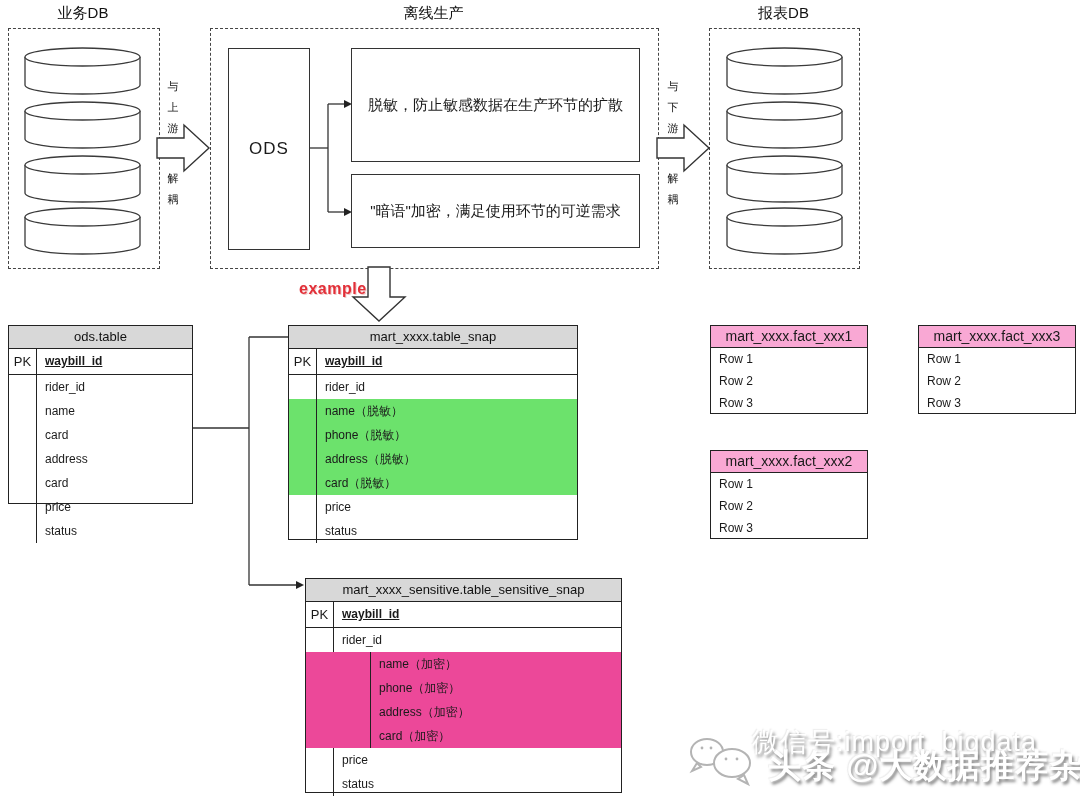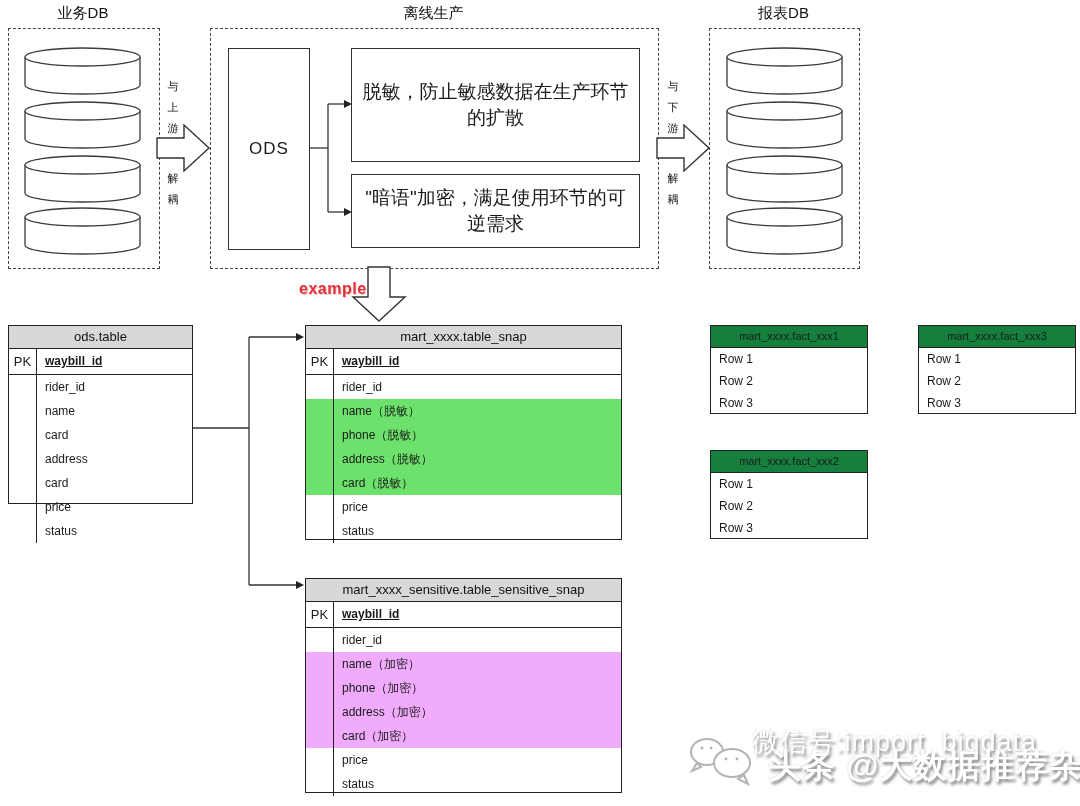--- a/index.html
+++ b/index.html
@@ -3,39 +3,39 @@
 <meta charset="utf-8">
 <style>
   html,body{margin:0;padding:0;background:#fff;}
   #canvas{position:relative;width:1080px;height:806px;background:#fff;overflow:hidden;
           font-family:"Liberation Sans","DejaVu Sans",sans-serif;color:#1a1a1a;}
   .abs{position:absolute;}
   .sec-title{font-size:15px;text-align:center;color:#111;}
   .dashed-box{border:1px dashed #444;background:transparent;}
   .solid-box{border:1px solid #333;background:#fff;}
   .ods-box{display:flex;align-items:center;justify-content:center;font-size:17px;letter-spacing:1px;}
-  .note-box{display:flex;align-items:center;justify-content:center;font-size:19px;padding:0 6px;box-sizing:border-box;text-align:center;}
+  .note-box{display:flex;align-items:center;justify-content:center;font-size:15px;padding:0 6px;box-sizing:border-box;text-align:center;}
   .vtext{width:18px;font-size:11px;line-height:21px;text-align:center;word-break:break-all;color:#111;}
   .example{font-size:16px;font-weight:bold;color:#e22f38;text-shadow:1px 1px 0 rgba(190,40,40,.25);font-style:normal;letter-spacing:.5px;}
 
   
   .tbl{position:absolute;border:1px solid #222;background:#fff;box-sizing:border-box;}
   .tbl-title{height:22px;line-height:22px;background:#d8d8d8;border-bottom:1px solid #222;text-align:center;font-size:13px;color:#111;}
   .pk-row{height:25px;display:flex;border-bottom:1px solid #222;}
   .pk-cell{width:27px;flex:none;border-right:1px solid #222;text-align:center;line-height:25px;font-size:13px;}
   .pk-field{line-height:25px;padding-left:8px;font-size:12px;font-weight:bold;text-decoration:underline;}
   .tbl-row{height:24px;display:flex;}
   .tbl-row .sp{width:27px;flex:none;border-right:1px solid #222;}
   .tbl-row .cell{line-height:24px;padding-left:8px;font-size:12px;white-space:nowrap;}
   .hl-green{background:#6ce26c;}
-  .hl-pink{background:#f0abfc;}
+  .hl-pink{background:#ec4899;padding-left:37px;}
 
   
   .fact{position:absolute;border:1px solid #222;background:#fff;box-sizing:border-box;}
-  .fact-title{height:21px;line-height:21px;background:#15803d;border-bottom:1px solid #222;text-align:center;font-size:11px;}
+  .fact-title{height:21px;line-height:21px;background:#f9a8d4;border-bottom:1px solid #222;text-align:center;font-size:14px;}
   .fact-row{height:22px;line-height:22px;padding-left:8px;font-size:12px;}
 
   
   .wm{color:#fff;white-space:nowrap;
       text-shadow:2px 3px 3px rgba(120,120,120,.85), -1px -1px 1px rgba(235,235,235,.9);}
   .wm1{font-size:27px;letter-spacing:1px;}
   .wm2{font-size:33px;font-weight:bold;letter-spacing:1px;}
 </style>
 </head>
 <body>
@@ -156,21 +156,21 @@
     <div class="tbl-row">
         <div class="sp"></div>
         <div class="cell">price</div>
       </div>
     <div class="tbl-row">
         <div class="sp"></div>
         <div class="cell">status</div>
       </div>
   </div>
 
-  <div class="tbl" style="left:305px;top:325px;width:317px;height:215px;">
+  <div class="tbl" style="left:288px;top:325px;width:290px;height:215px;">
     <div class="tbl-title">mart_xxxx.table_snap</div>
     <div class="pk-row">
       <div class="pk-cell">PK</div>
       <div class="pk-field">waybill_id</div>
     </div>
     <div class="tbl-row">
         <div class="sp"></div>
         <div class="cell">rider_id</div>
       </div>
     <div class="tbl-row hl-green">

